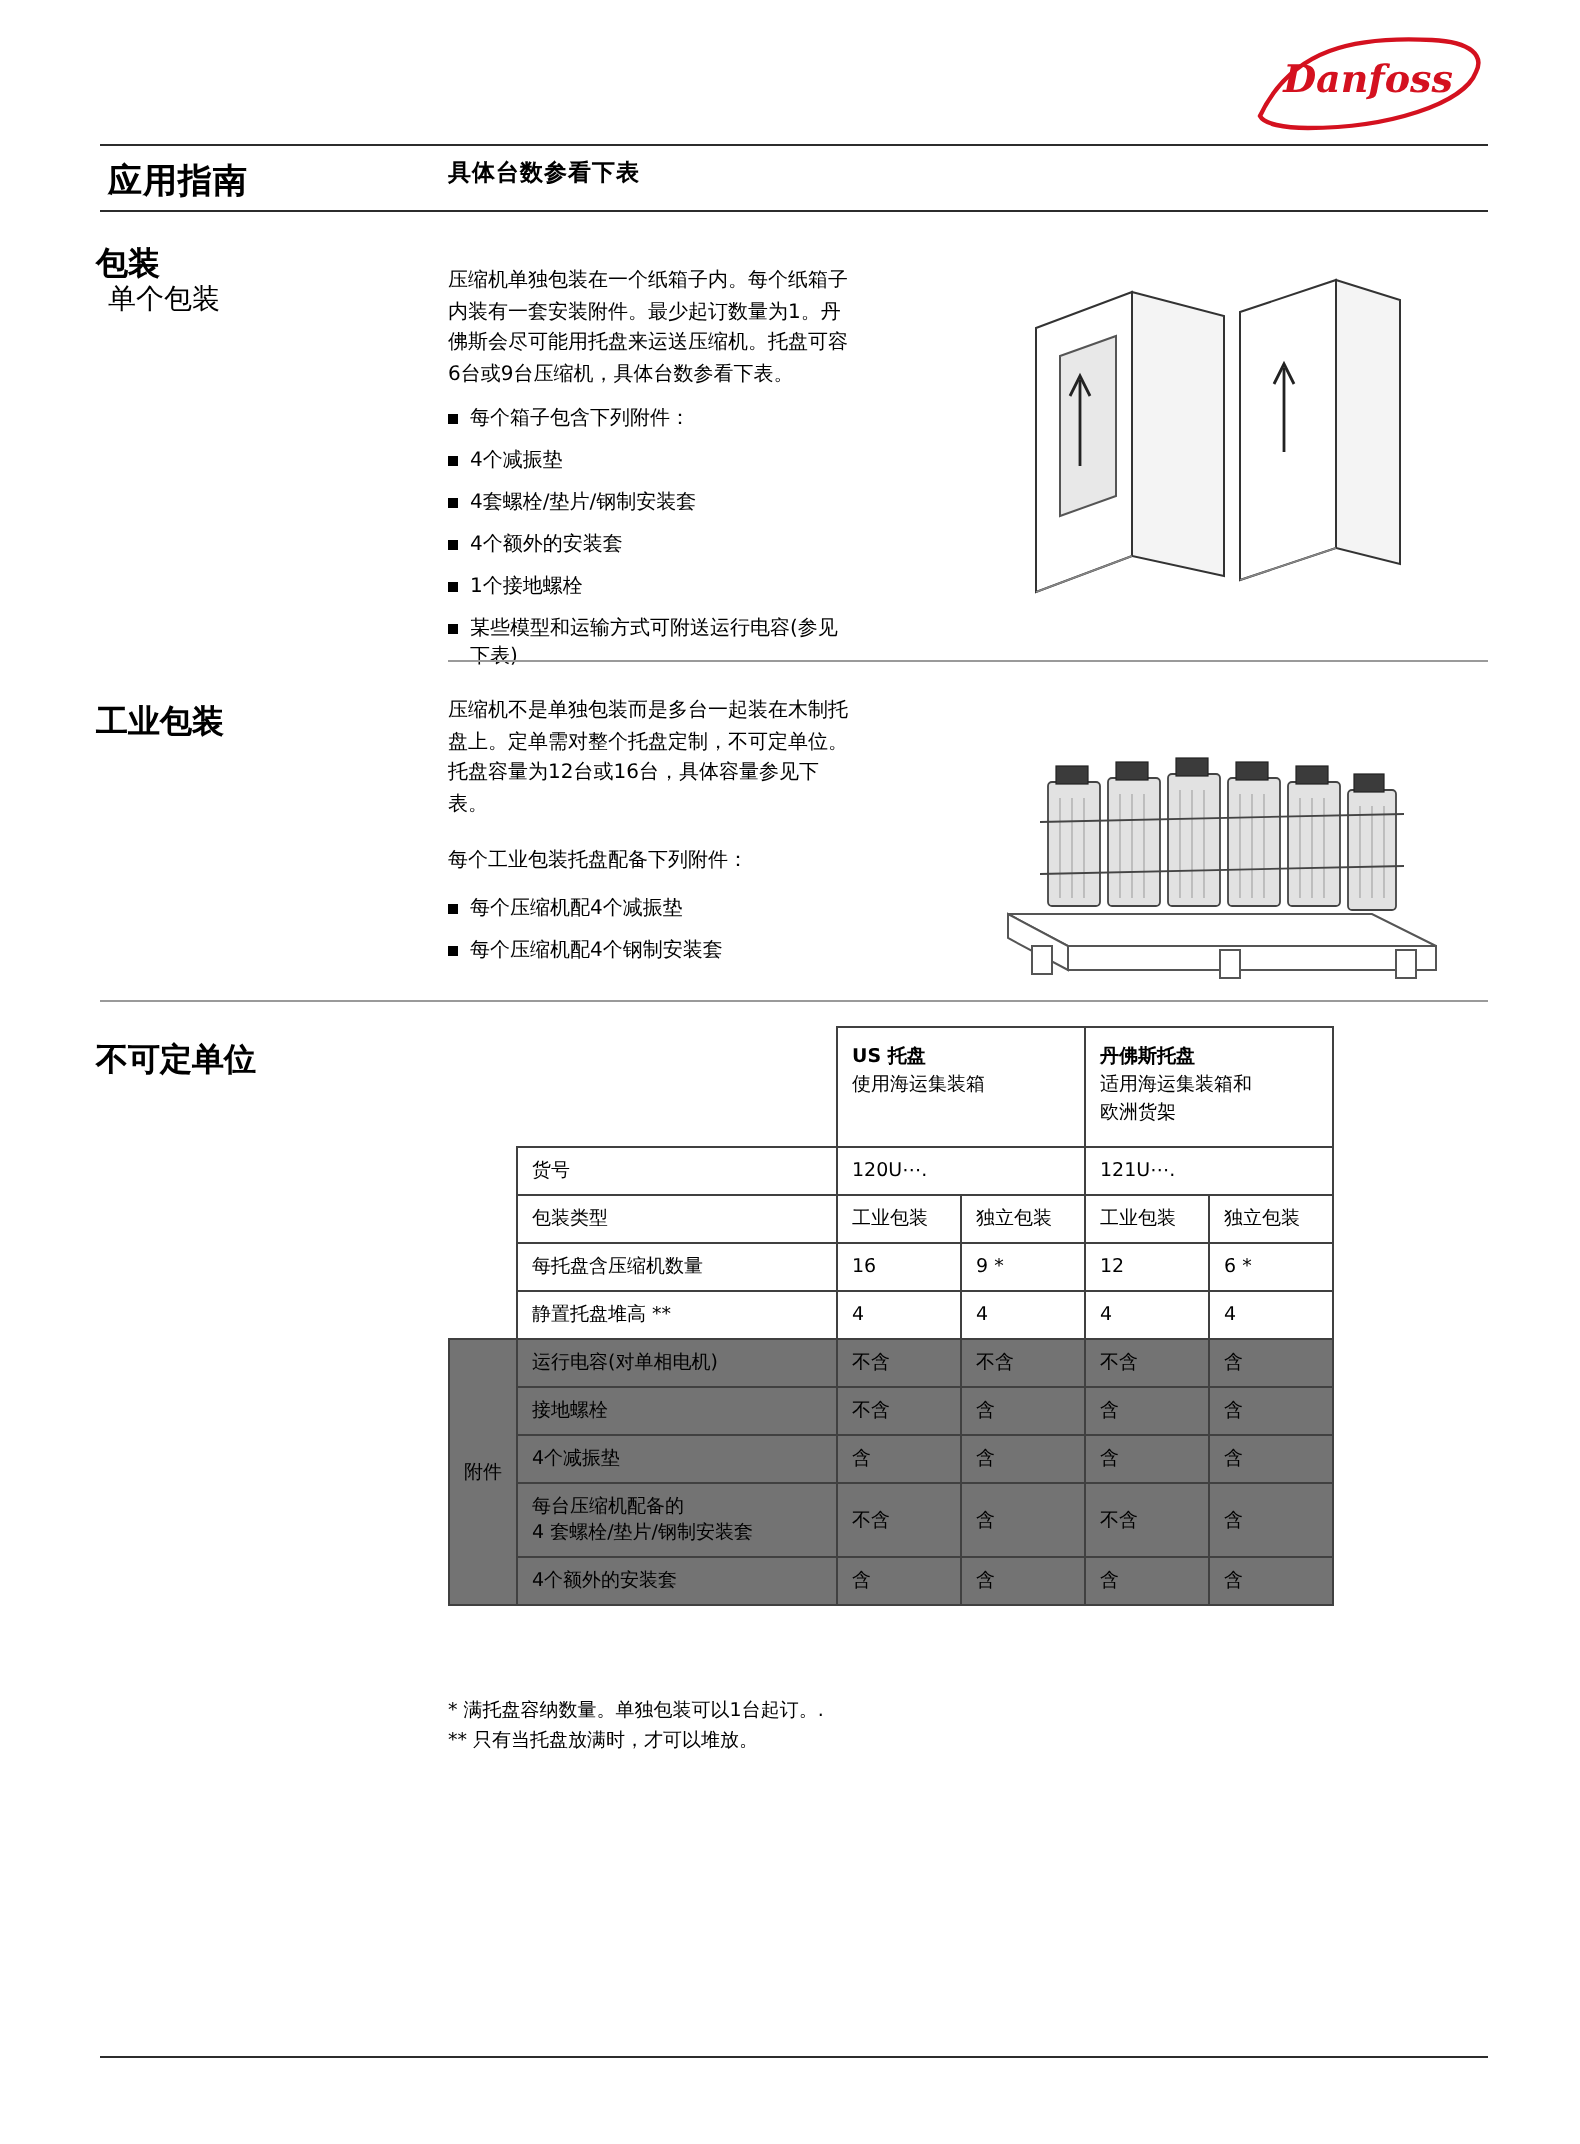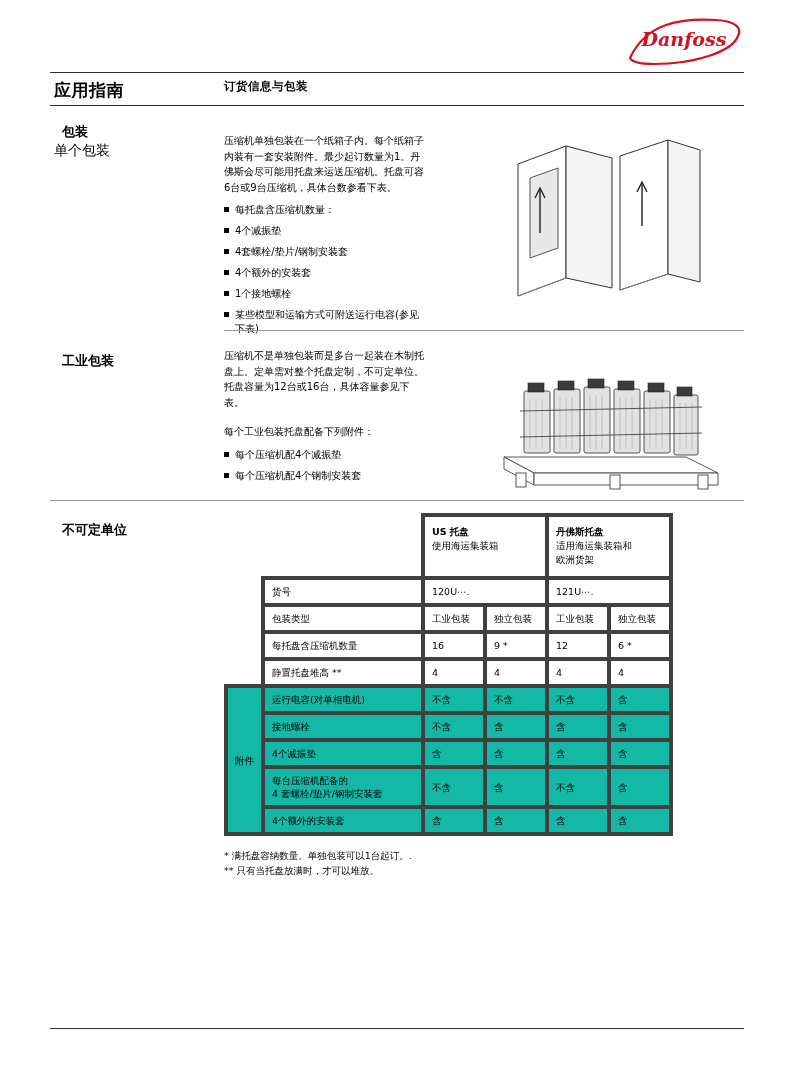--- a/index.html
+++ b/index.html
@@ -61,22 +61,22 @@
     left: 224px;
     top: 79px;
     font-size: 11.5px;
     font-weight: bold;
     letter-spacing: .5px;
   }
 
   
   .sec-label {
     position: absolute;
-    left: 62px;
-    font-size: 13px;
+    left: 48px;
+    font-size: 16px;
     font-weight: bold;
     line-height: 15px;
   }
   .sec-sublabel {
     position: absolute;
     left: 54px;
     font-size: 14px;
     line-height: 14px;
   }
 
@@ -142,40 +142,40 @@
 
   
   .tbl {
     position: absolute;
     left: 224px;
     top: 513px;
     border-collapse: collapse;
     font-size: 9.5px;
   }
   .tbl td {
-    border: 4px solid #404040;
+    border: 1px solid #404040;
     padding: 5px 7px;
     vertical-align: middle;
     line-height: 13px;
     background: #ffffff;
   }
   .tbl .hdr-blank {
     border: none;
     background: #ffffff;
   }
   .tbl .hdr-group {
     font-weight: bold;
     font-size: 9.5px;
     line-height: 14px;
     vertical-align: top;
     padding-top: 8px;
     height: 46px;
   }
   .tbl .rowlabel { white-space: nowrap; }
-  .tbl .shade { background: #14b8a6; margin-left: 15px; }
+  .tbl .shade { background: #737373; margin-left: 15px; }
   .tbl .vert-acc {
     text-align: center;
     font-size: 9.5px;
     white-space: nowrap;
   }
 
   .footnotes {
     position: absolute;
     left: 224px;
     top: 848px;
@@ -206,30 +206,30 @@
 
   <div class="logo-wrap">
     <svg viewBox="0 0 120 48" width="120" height="48" aria-hidden="true">
       <path d="M6,40 C22,6 54,0 92,2 C112,3 118,10 114,18 C108,34 70,46 30,46 C18,46 8,44 6,40 Z" fill="none" stroke="#d4111f" stroke-width="2.2"></path>
       <text x="60" y="28" text-anchor="middle" font-family="DejaVu Serif, serif" font-style="italic" font-size="19" font-weight="bold" fill="#d4111f">Danfoss</text>
     </svg>
   </div>
 
   <div class="header-rule-top"></div>
   <div class="header-left">应用指南</div>
-  <div class="header-right">订货信息与包装</div>
+  <div class="header-right">具体台数参看下表</div>
   <div class="header-rule-bottom"></div>
 
   <div class="sec-label" style="top:124px;">包装</div>
   <div class="sec-sublabel" style="top:143px;">单个包装</div>
 
   <div class="body-col" style="top:133px;">
     <p>压缩机单独包装在一个纸箱子内。每个纸箱子内装有一套安装附件。最少起订数量为1。丹佛斯会尽可能用托盘来运送压缩机。托盘可容6台或9台压缩机，具体台数参看下表。</p>
     <ul class="bullets">
-      <li>每托盘含压缩机数量：</li>
+      <li>每个箱子包含下列附件：</li>
       <li>4个减振垫</li>
       <li>4套螺栓/垫片/钢制安装套</li>
       <li>4个额外的安装套</li>
       <li>1个接地螺栓</li>
       <li>某些模型和运输方式可附送运行电容(参见下表)</li>
     </ul>
   </div>
 
   <div class="illus1">
     <svg viewBox="0 0 215 190" width="215" height="190" aria-hidden="true">
@@ -257,21 +257,21 @@
       </g>
     </svg>
   </div>
 
   <div class="divider" style="top:330px;"></div>
 
   <div class="sec-label" style="top:353px;">工业包装</div>
 
   <div class="body-col" style="top:348px;">
     <p>压缩机不是单独包装而是多台一起装在木制托盘上。定单需对整个托盘定制，不可定单位。托盘容量为12台或16台，具体容量参见下表。</p>
-    <p style="margin-top:14px;">每个工业包装托盘配备下列附件：</p>
+    <p style="margin-top:14px;font-family:Liberation Mono, monospace;">每个工业包装托盘配备下列附件：</p>
     <ul class="bullets">
       <li>每个压缩机配4个减振垫</li>
       <li>每个压缩机配4个钢制安装套</li>
     </ul>
   </div>
 
   <div class="illus2">
     <svg viewBox="0 0 240 150" width="240" height="150" aria-hidden="true">
 
       <g fill="#ffffff" stroke="#555" stroke-width="1">

